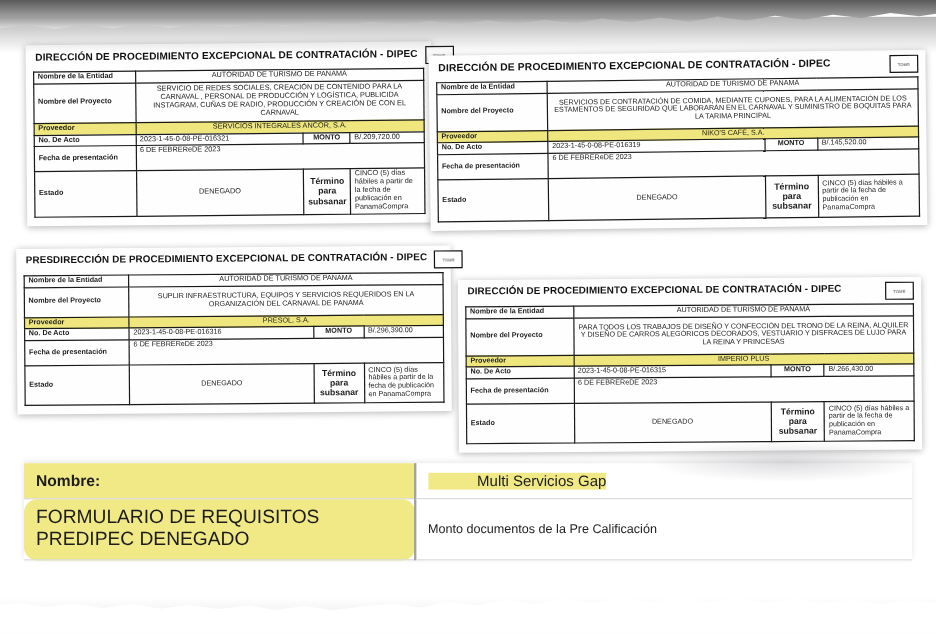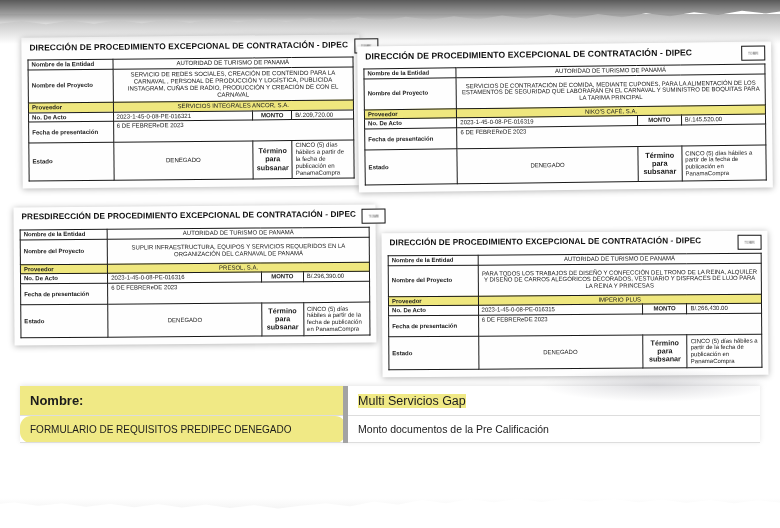--- a/index.html
+++ b/index.html
@@ -108,27 +108,27 @@
     position:absolute;left:20px;top:386px;width:740px;
     background:#ffffff;z-index:40;
     font-size:11px;color:#1c1c1c;
     box-shadow:0 -1px 5px rgba(0,0,0,.10);
   }
   #summary table{border-collapse:collapse;width:100%;table-layout:fixed;}
   #summary td{
     border-bottom:1px solid #dddddd;
     padding:7px 10px;vertical-align:middle;
   }
-  .sum-sep{border-right:5px solid #a3a3a3;}
+  .sum-sep{border-right:2px solid #a3a3a3;}
   .sum-lbl{font-weight:bold;font-size:13px;}
   .sum-val{font-size:12.5px;}
-  .mark{background:#f0e985;}
+  .mark{background:#f0e985;padding-left:41px;}
   .row-nombre td{padding-top:9px;padding-bottom:9px;}
   .row-form td{font-size:10.5px;padding-top:8px;padding-bottom:8px;}
-  .row-form .mark{font-size:10px;border-radius:11px;}
+  .row-form .mark{font-size:16px;border-radius:11px;}
 
   .smudge{
     position:absolute;z-index:45;pointer-events:none;
     background:radial-gradient(ellipse at center,rgba(140,140,150,.30) 0%,rgba(255,255,255,0) 70%);
   }
 </style>
 </head>
 <body>
 
 <div id="stage">

